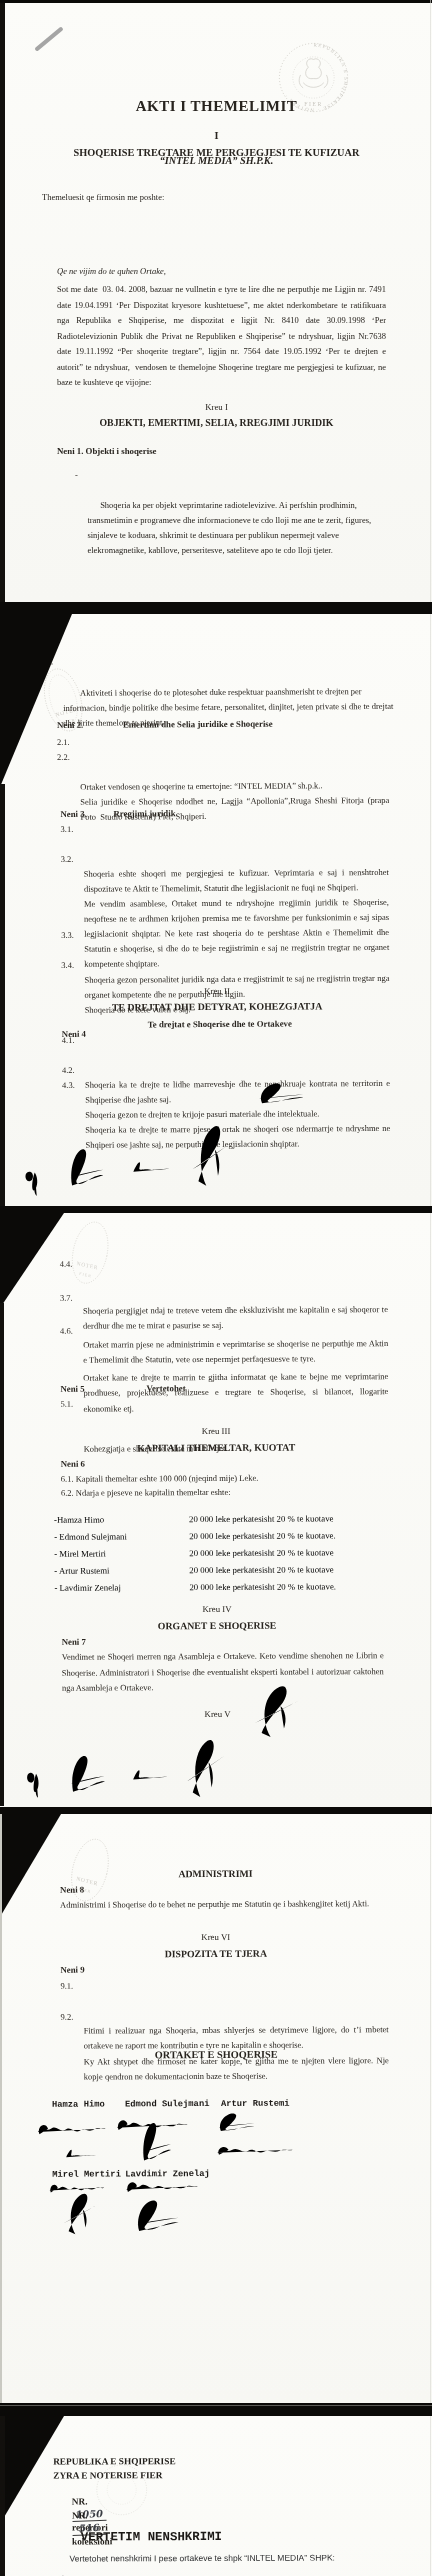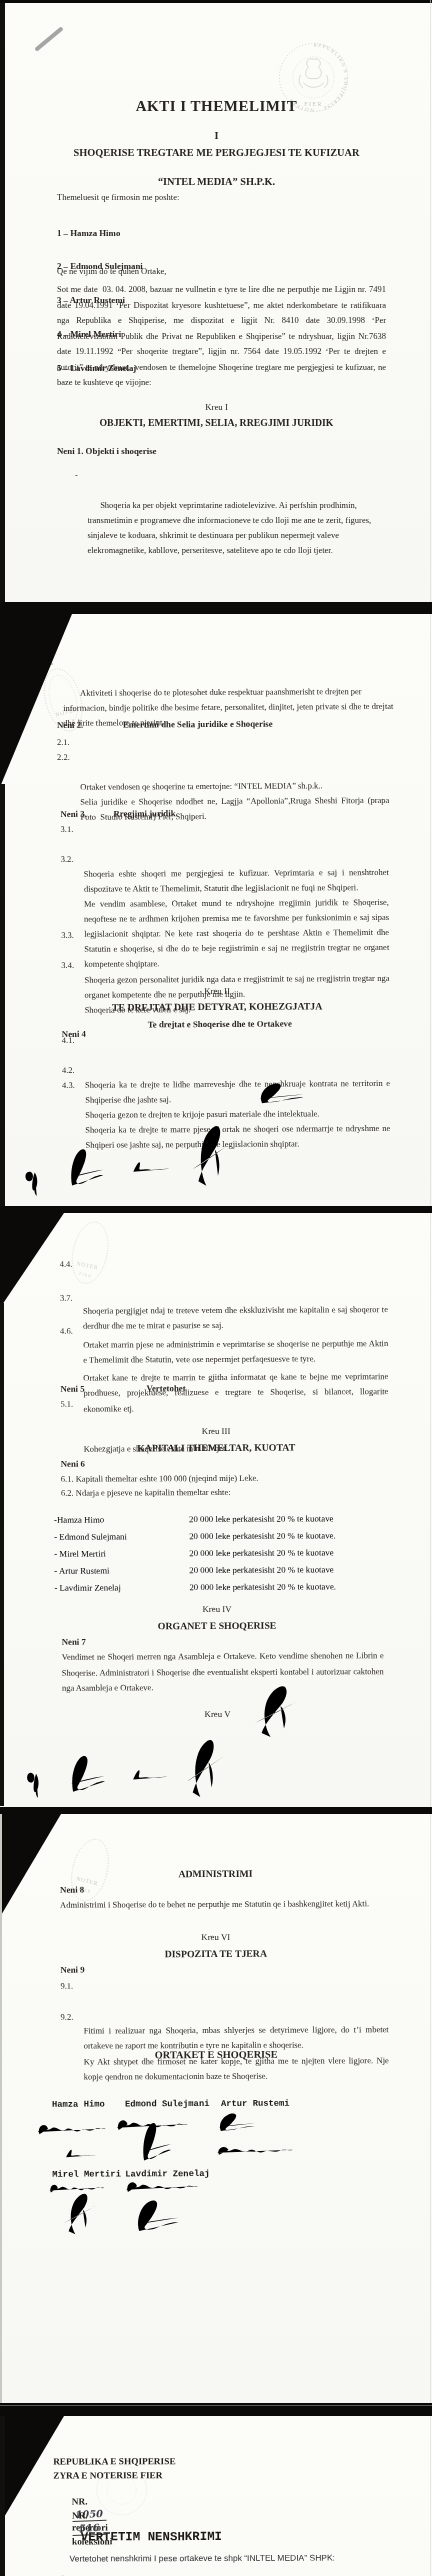--- a/index.html
+++ b/index.html
@@ -73,32 +73,25 @@
       </text>
       <g fill="none" stroke="#9b968c" stroke-width="1.3">
           <use href="#eagle"></use>
         </g>
       <text x="90" y="146" text-anchor="middle" font-size="11" letter-spacing="3" fill="#948f85">FIER</text>
     </svg>
 
     <div class="t h1 c" style="top:99px;">AKTI I THEMELIMIT</div>
     <div class="t h2 c" style="top:128px;">I</div>
     <div class="t h2 c" style="top:145px;">SHOQERISE TREGTARE ME PERGJEGJESI TE KUFIZUAR</div>
-    <div class="t h2 c" style="top:174px;">“INTEL MEDIA” SH.P.K.</div>
-
-    <div class="t" style="top:190px;left:57px;text-align:right;">Themeluesit qe firmosin me poshte:</div>
-    <div class="t founders" style="top:205px;left:57px;">
-      <div>1 – Hamza Himo</div>
-      <div>2 – Edmond Sulejmani</div>
-      <div>3 – Artur Rustemi</div>
-      <div>4 – Mirel Mertiri</div>
-      <div>5 – Lavdimir Zenelaj</div>
-    </div>
-
-    <div class="t" style="top:264px;left:57px;">Qe ne vijim do te quhen Ortake,</div>
+    <div class="t h2 c" style="top:153px;font-style:italic;">“INTEL MEDIA” SH.P.K.</div>
+
+    <div class="t" style="top:190px;left:42px;text-align:right;">Themeluesit qe firmosin me poshte:</div>
+
+    <div class="t" style="top:264px;left:57px;font-style:italic;">Qe ne vijim do te quhen Ortake,</div>
     <div class="t j" style="top:282px;left:57px;width:329px;line-height:15.5px;">Sot me date  03. 04. 2008, bazuar ne vullnetin e tyre te lire dhe ne perputhje me Ligjin nr. 7491 date 19.04.1991 ‘Per Dispozitat kryesore kushtetuese”, me aktet nderkombetare te ratifikuara nga Republika e Shqiperise, me dispozitat e ligjit Nr. 8410 date 30.09.1998 ‘Per Radiotelevizionin Publik dhe Privat ne Republiken e Shqiperise” te ndryshuar, ligjin Nr.7638 date 19.11.1992 “Per shoqerite tregtare”, ligjin nr. 7564 date 19.05.1992 ‘Per te drejten e autorit” te ndryshuar,  vendosen te themelojne Shoqerine tregtare me pergjegjesi te kufizuar, ne baze te kushteve qe vijojne:</div>
 
     <div class="t kreuT c" style="top:415px;">OBJEKTI, EMERTIMI, SELIA, RREGJIMI JURIDIK</div>
     <div class="t kreu c" style="top:400px;">Kreu I</div>
     <div class="t neni" style="top:444px;left:57px;">Neni 1. Objekti i shoqerise</div>
 
     <div class="t bullet" style="top:468px;left:75px;width:308px;line-height:15px;">
       <span class="num">-</span>
       <span class="txt">Shoqeria ka per objekt veprimtarine radiotelevizive. Ai perfshin prodhimin, transmetimin e programeve dhe informacioneve te cdo lloji me ane te zerit, figures, sinjaleve te koduara, shkrimit te destinuara per publikun nepermejt valeve elekromagnetike, kabllove, perseritesve, sateliteve apo te cdo lloji tjeter.</span>
     </div>

